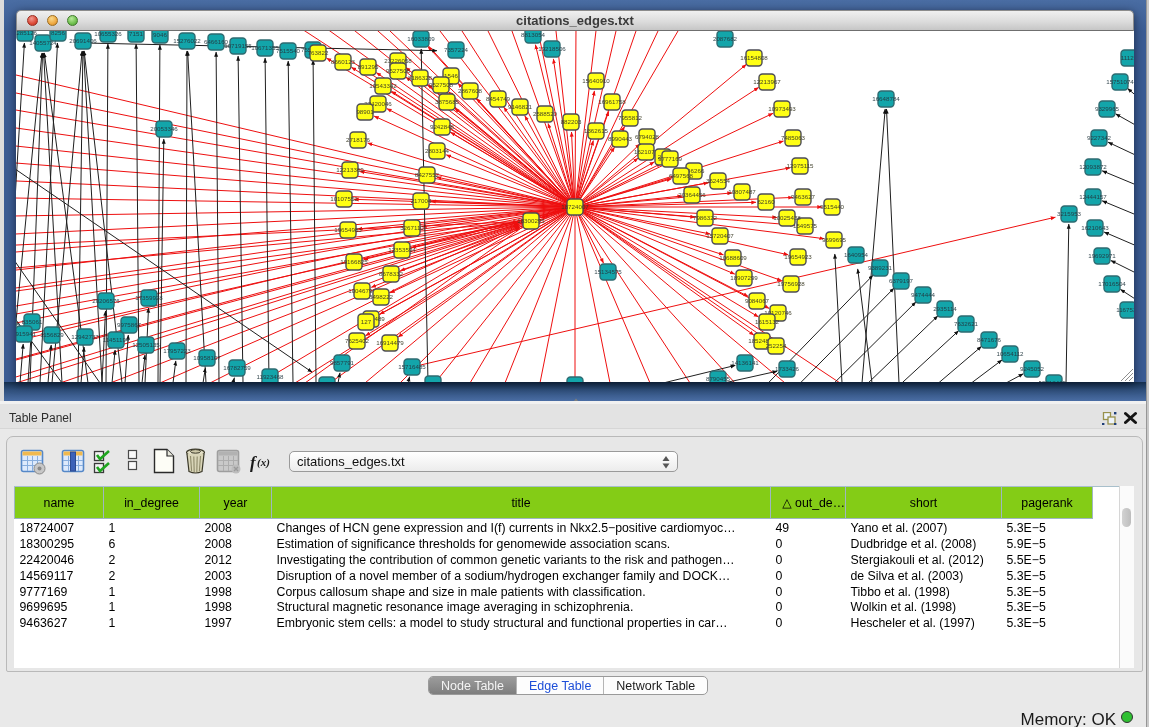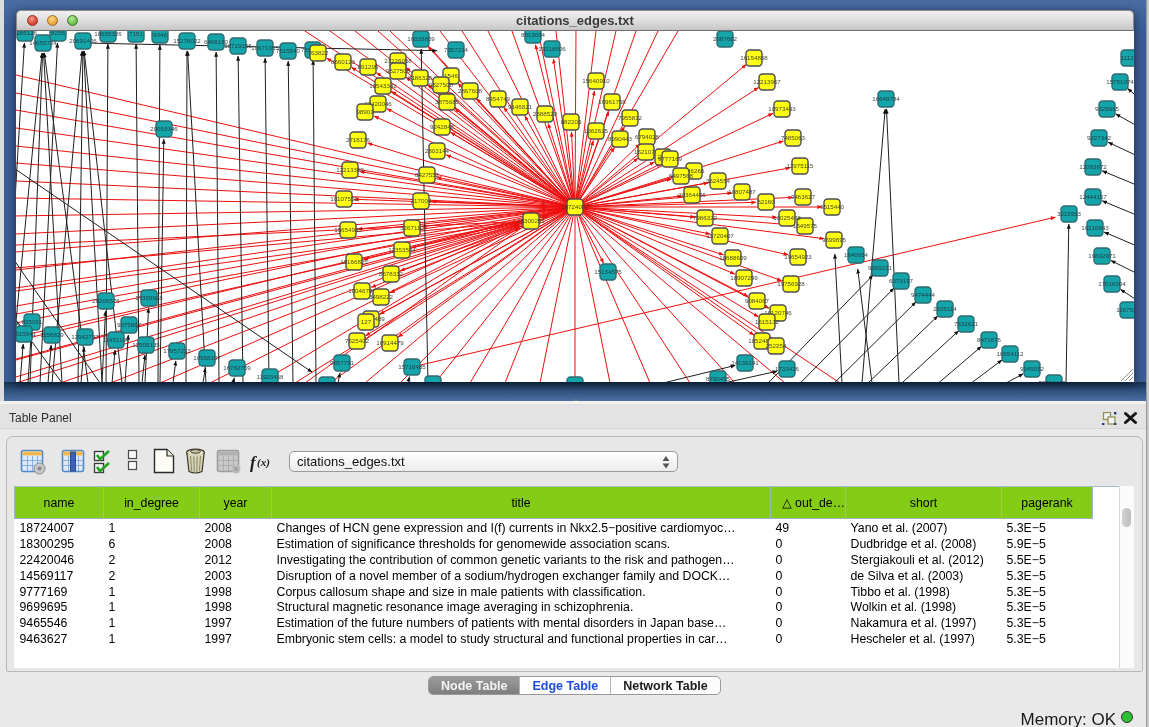--- a/index.html
+++ b/index.html
@@ -18,21 +18,21 @@
 #tphead{left:0;top:404px;width:1146px;height:25px;background:#e3e3e3;border-bottom:1px solid #d6d6d6}
 #tptitle{left:9px;top:411px;font-size:12px;color:#2e2e2e}
 #panelbox{left:6px;top:436px;width:1137px;height:236px;background:#e7e7e7;border:1px solid #b9b9b9;border-radius:7px 7px 2px 2px}
 #combo{left:289px;top:451px;width:389px;height:21px;background:linear-gradient(#fff,#ececec);border:1px solid #9a9a9a;border-radius:5px;font-size:13px;color:#111;padding:2px 7px}
 #tablewrap{left:14px;top:486px;width:1106px;height:182px;background:#fff}
 table{border-collapse:collapse;table-layout:fixed;width:1078px;font-size:12.3px;color:#000}
 th{background:#84cc16;border:1px solid #9fb6c2;border-top:1px solid #b6ccd6;font-weight:normal;font-size:12.3px;height:32px;padding:0}
 tr.sp td{height:2px}
 td{height:15.8px;padding:0 0 0 5px;white-space:nowrap;overflow:hidden;font-size:12.3px}
 #tabs{left:428px;top:676px;height:19px;display:flex;border:1px solid #9a9a9a;border-radius:5px;overflow:hidden;background:#fdfdfd}
-.tab{font-size:12.5px;font-weight:bold;padding:1px 12px 0;line-height:17px}
+.tab{font-size:12.5px;font-weight:normal;padding:1px 12px 0;line-height:17px}
 #memok{right:33px;top:710px;font-size:17px;color:#1a1a1a}
 </style></head><body>
 <div class="abs" id="desk"></div>
 <div class="abs" id="deskbot"></div>
 <div class="abs" id="lstrip"></div>
 <div class="abs" id="rstrip"></div>
 <div class="abs" id="win">
   <div class="abs" id="tbar"></div>
   <div class="abs" id="title">citations_edges.txt</div>
   <div class="abs tl" style="left:11px;background:radial-gradient(circle at 40% 30%,#f09a92,#dd4b38 60%,#b03325);border:1px solid #9a2c20"></div>
@@ -696,29 +696,20 @@
 <tr>
           <td>9699695</td>
           <td>1</td>
           <td>1998</td>
           <td>Structural magnetic resonance image averaging in schizophrenia.</td>
           <td>0</td>
           <td>Wolkin et al. (1998)</td>
           <td>5.3E−5</td>
         </tr>
 <tr>
-          <td>9465546</td>
-          <td>1</td>
-          <td>1997</td>
-          <td>Estimation of the future numbers of patients with mental disorders in Japan base…</td>
-          <td>0</td>
-          <td>Nakamura et al. (1997)</td>
-          <td>5.3E−5</td>
-        </tr>
-<tr>
           <td>9463627</td>
           <td>1</td>
           <td>1997</td>
           <td>Embryonic stem cells: a model to study structural and functional properties in car…</td>
           <td>0</td>
           <td>Hescheler et al. (1997)</td>
           <td>5.3E−5</td>
         </tr>
 </tbody>
     </table>

